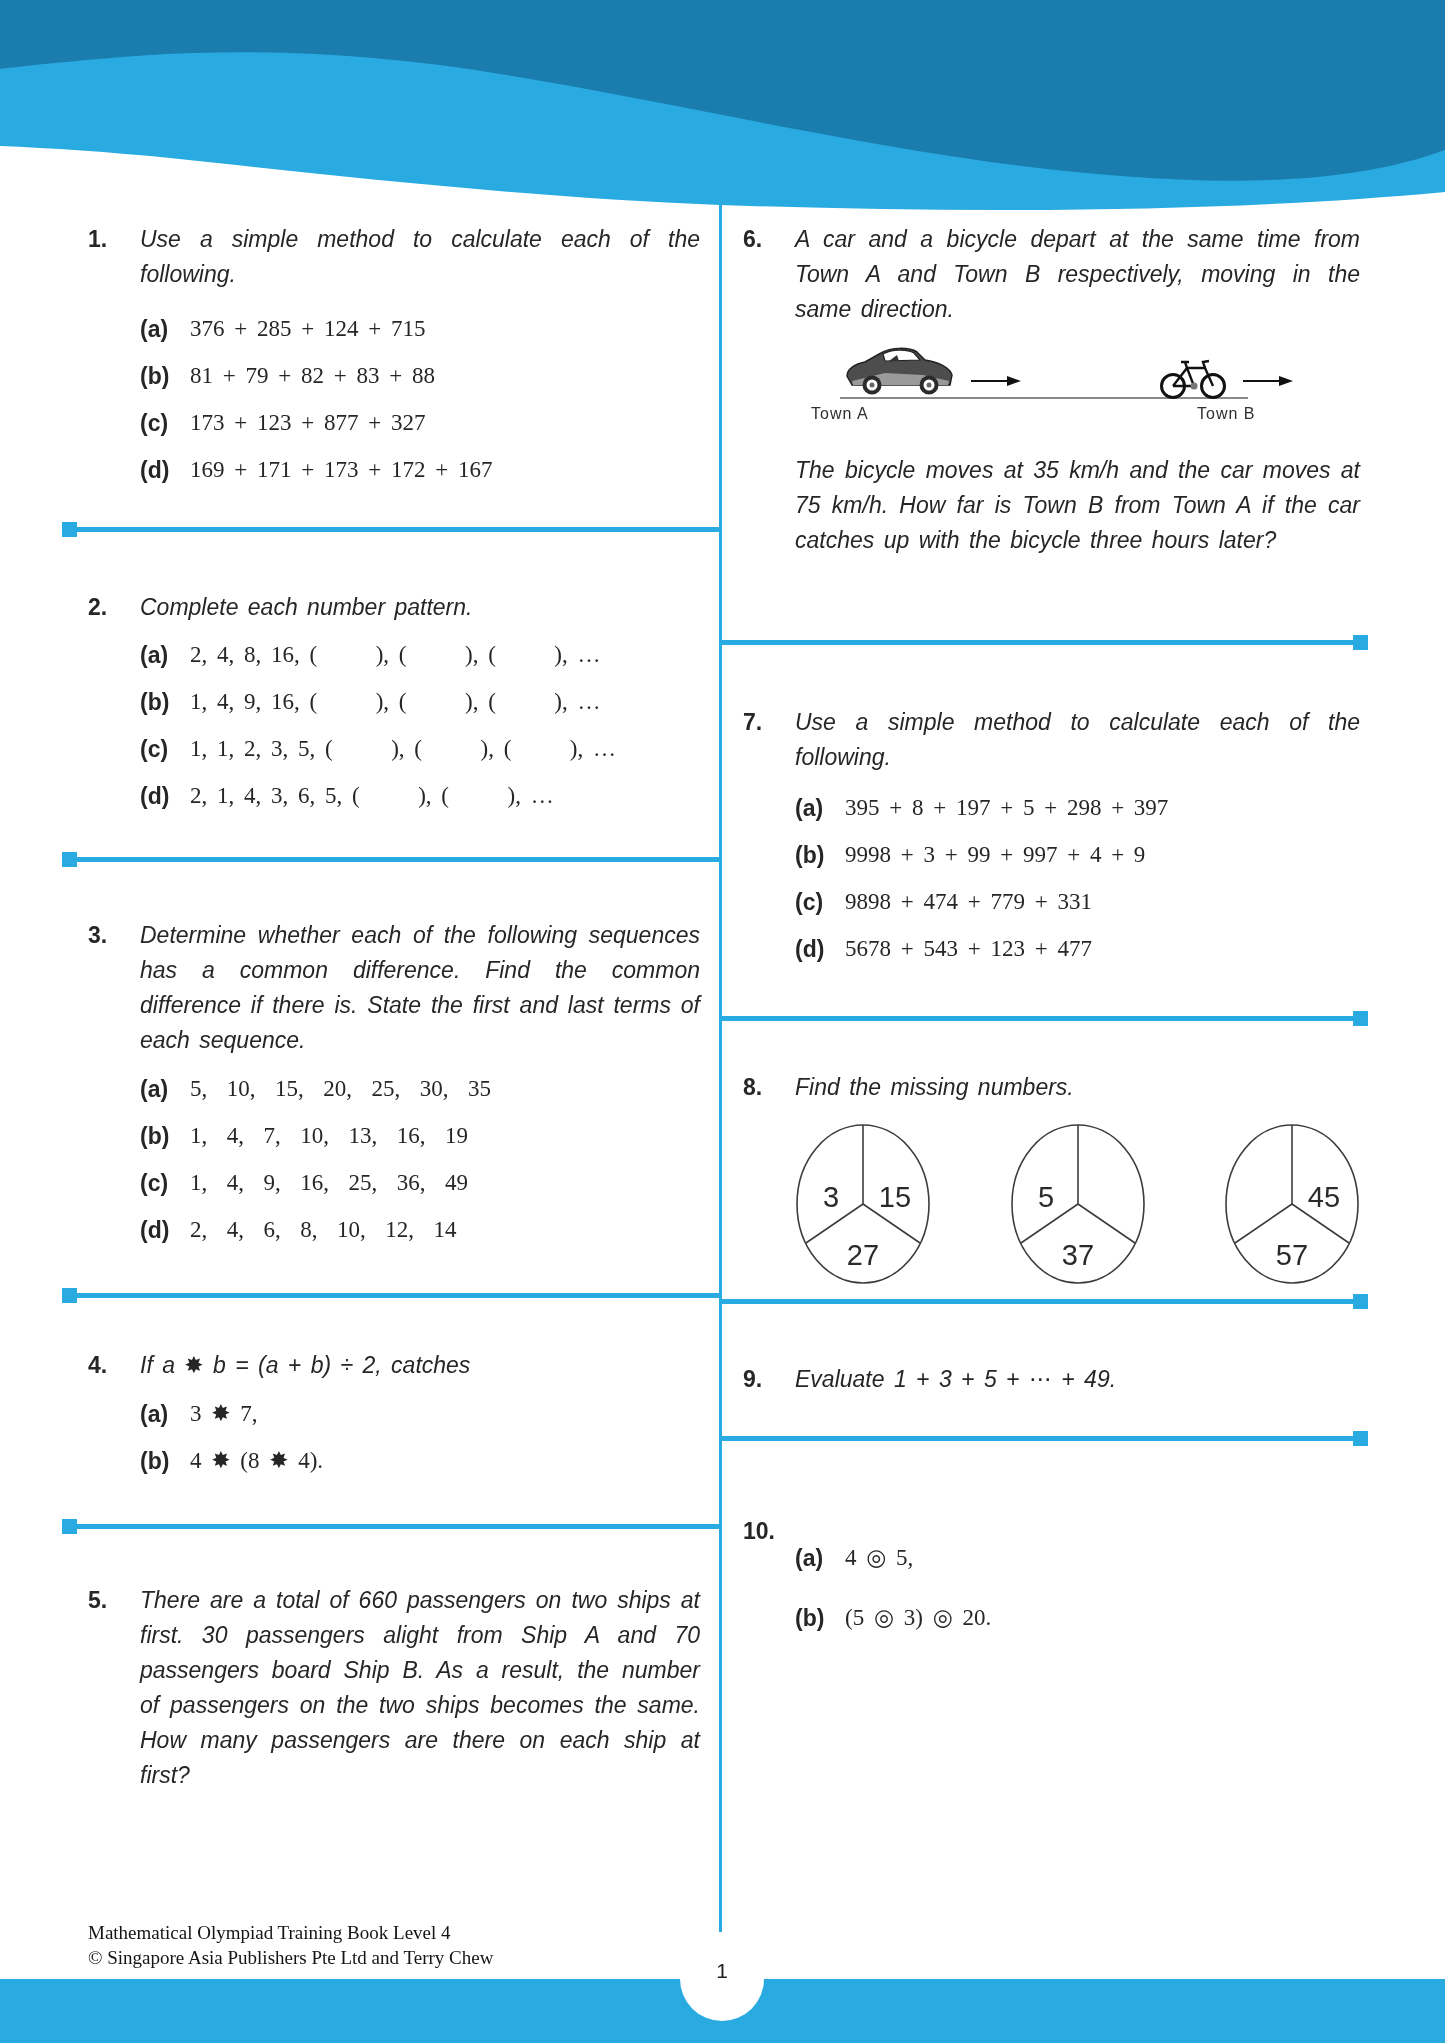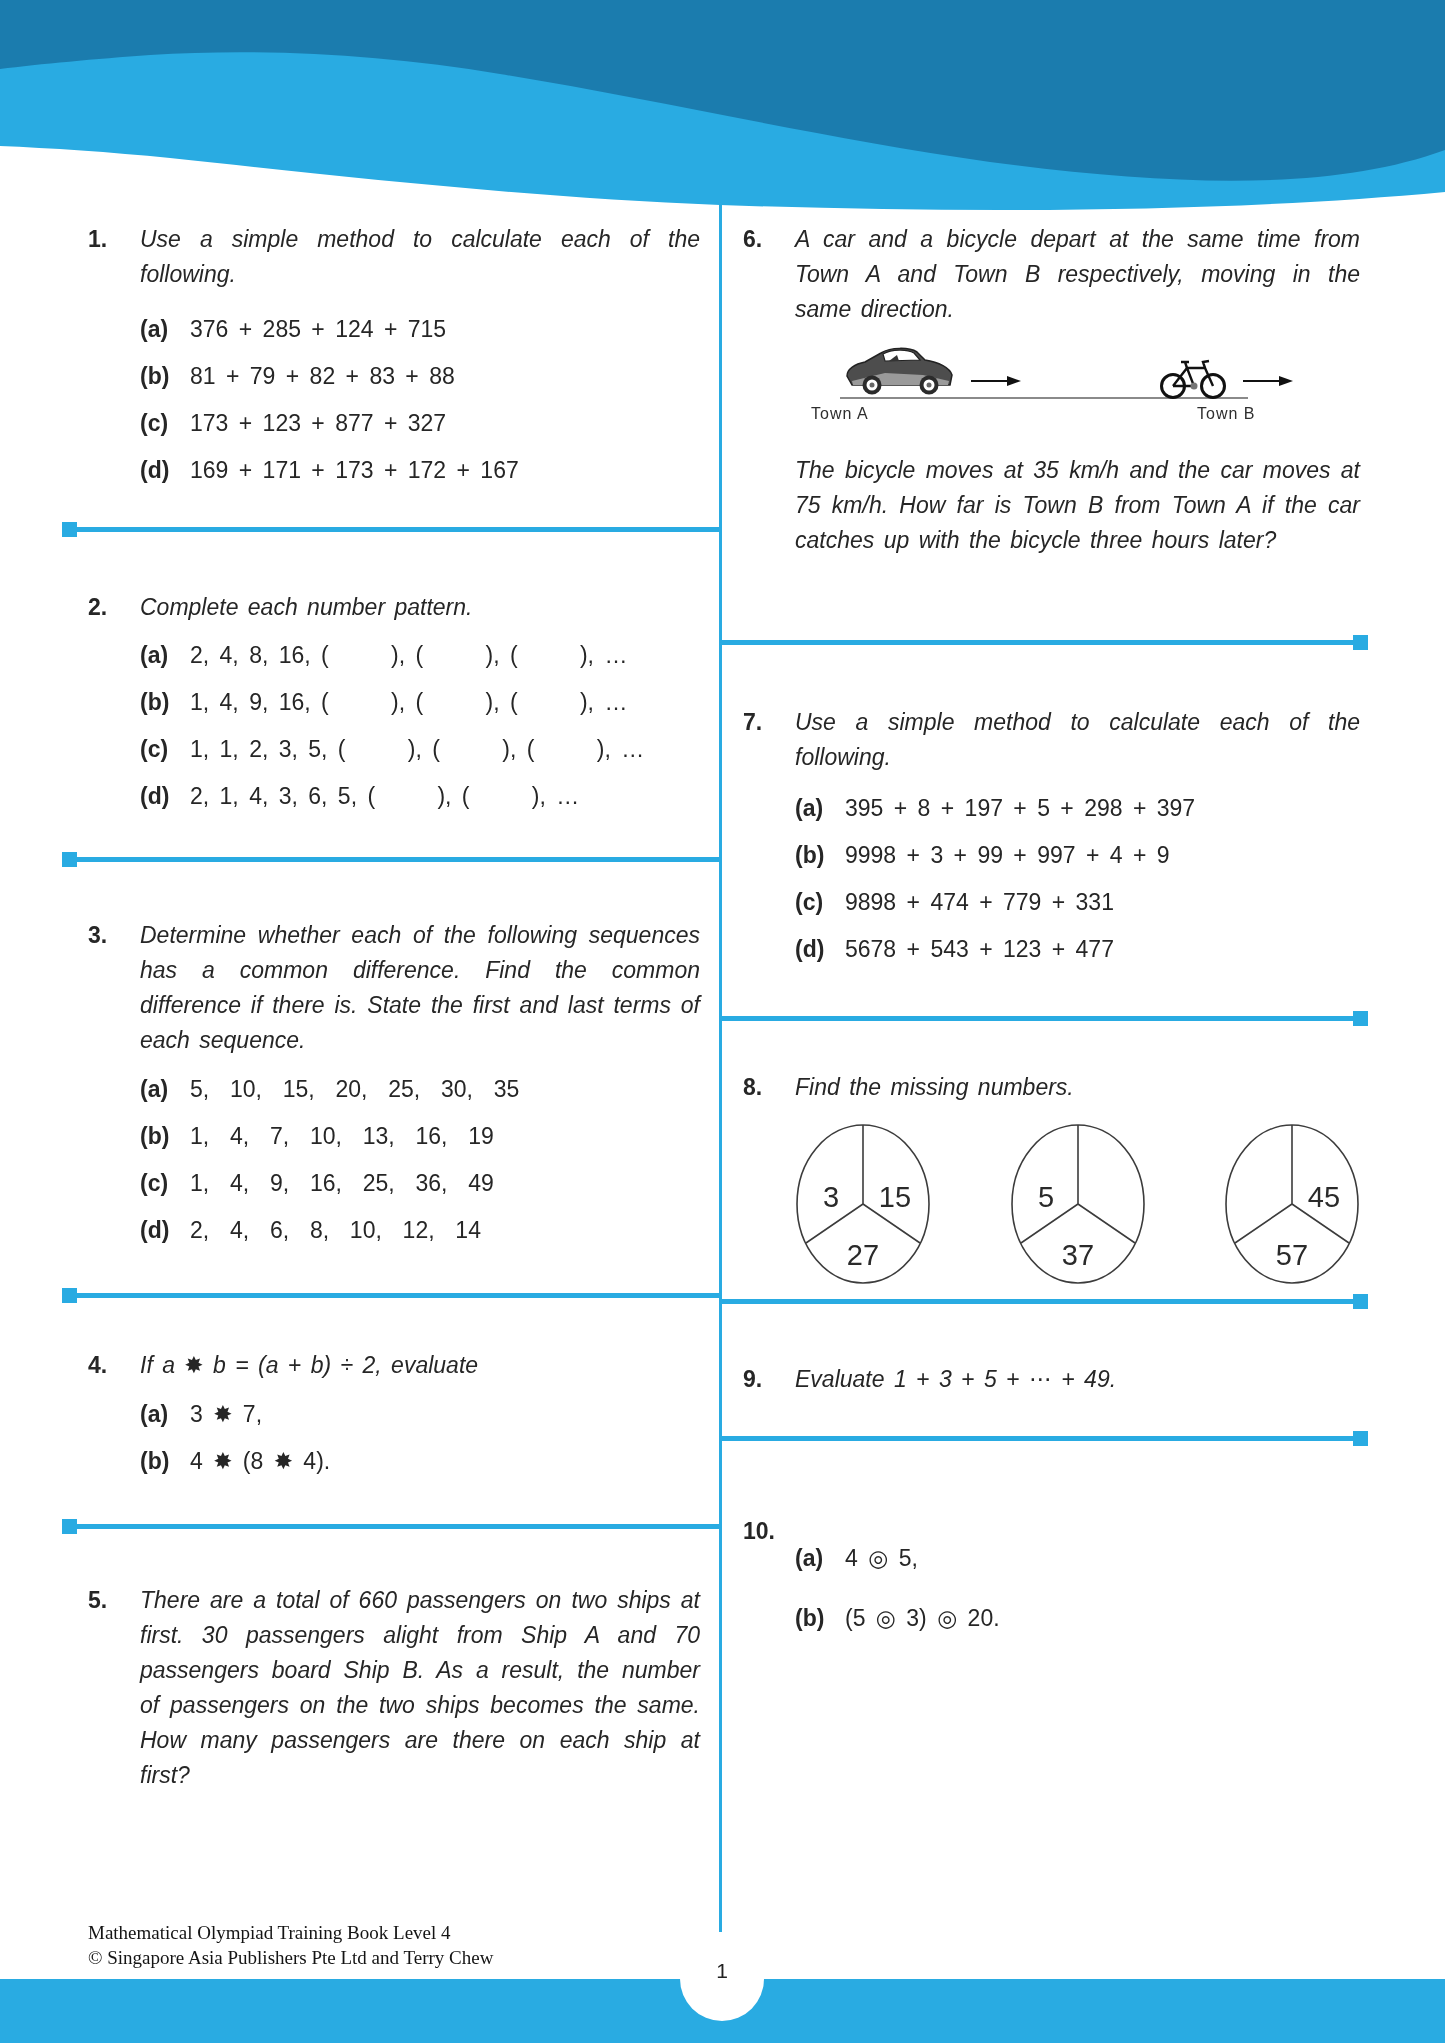--- a/index.html
+++ b/index.html
@@ -14,21 +14,21 @@
   .prob.left  { left:88px;  width:612px; }
   .prob.right { left:743px; width:617px; }
   .num { width:52px; flex:none; font-weight:700; line-height:35px; }
   .pcontent { flex:1; min-width:0; }
   .ptext { text-align:justify; text-align-last:left; line-height:35px; word-spacing:3px;font-style:italic; }
   .oneline { text-align:left; }
   .items { margin-top:20px; }
   .item { display:flex; line-height:34px; margin-bottom:13px; }
   .item.wide { margin-bottom:26px; }
   .ilabel { width:50px; flex:none; font-weight:700; }
-  .itext { white-space:nowrap; word-spacing:4px; }
+  .itext { white-space:nowrap; word-spacing:4px;font-family:Liberation Serif, serif; }
   
   .hdiv { position:absolute; height:5px; background:#29abe2; }
   .hdiv .sq { position:absolute; top:-5px; width:15px; height:15px; background:#29abe2; }
   .sq-left { left:0; } .sq-right { right:0; }
   .vdiv { position:absolute; left:719px; top:196px; width:3px; height:1736px; background:#29abe2; }
   
   .illus { position:relative; height:112px; margin-top:8px; }
   .ground { position:absolute; left:45px; top:62px; width:408px; height:2px; background:#8a8a8a; }
   .town-label { position:absolute; top:70px; font-size:16px; letter-spacing:1px; color:#2e2e2e; white-space:nowrap; }
   
@@ -149,21 +149,21 @@
           <span class="ilabel">(d)</span>
           <span class="itext">2,&nbsp; 4,&nbsp; 6,&nbsp; 8,&nbsp; 10,&nbsp; 12,&nbsp; 14</span>
         </div>
     </div>
   </div>
 </div>
 
 <div class="prob left" style="top:1348px">
   <div class="num">4.</div>
   <div class="pcontent">
-    <div class="ptext oneline">If a ✸ b = (a + b) ÷ 2, evaluate</div>
+    <div class="ptext oneline">If a ✸ b = (a + b) ÷ 2, catches</div>
     <div class="items" style="margin-top:14px">
       <div class="item">
           <span class="ilabel">(a)</span>
           <span class="itext">3 ✸ 7,</span>
         </div>
       <div class="item">
           <span class="ilabel">(b)</span>
           <span class="itext">4 ✸ (8 ✸ 4).</span>
         </div>
     </div>

